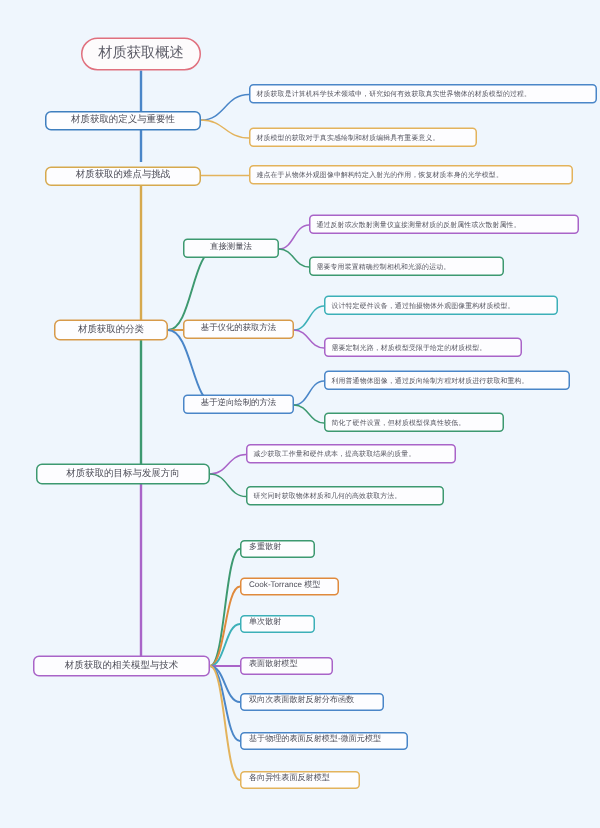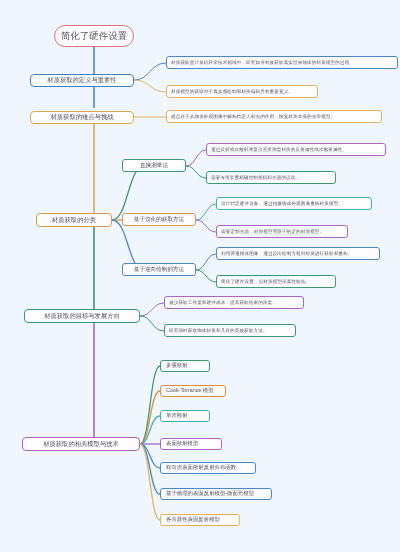--- a/index.html
+++ b/index.html
@@ -115,21 +115,21 @@
     <path d="M140,444 C150,444 150,366 160,366" stroke="#3d9970" stroke-width="1.3" fill="none"></path>
     <path d="M140,444 C150,444 150,391 160,391" stroke="#e08a3c" stroke-width="1.3" fill="none"></path>
     <path d="M140,444 C150,444 150,416 160,416" stroke="#3cb0b8" stroke-width="1.3" fill="none"></path>
     <path d="M140,444 L160,444" stroke="#a964c8" stroke-width="1.3" fill="none"></path>
     <path d="M140,444 C150,444 150,468 160,468" stroke="#4a86c8" stroke-width="1.3" fill="none"></path>
     <path d="M140,444 C150,444 150,494 160,494" stroke="#4a86c8" stroke-width="1.3" fill="none"></path>
     <path d="M140,444 C150,444 150,520 160,520" stroke="#e3b35c" stroke-width="1.3" fill="none"></path>
   </svg>
 
   <div class="node root" style="left:54px; top:25px; width:80px; height:22px; border-color:#e0707e;">
-    <span>简化了硬件设置</span>
+    <span>材质获取概述</span>
   </div>
 
   <div class="node lvl1" style="left:30px; top:74px; width:104px; height:13px; border-color:#3f7fbf;">
     <span>材质获取的定义与重要性</span>
   </div>
   <div class="node leaf" style="left:166px; top:56px; width:232px; height:13px; border-color:#4a86c8;">
     <span>材质获取是计算机科学技术领域中，研究如何有效获取真实世界物体的材质模型的过程。</span>
   </div>
   <div class="node leaf" style="left:166px; top:85px; width:152px; height:13px; border-color:#e3b35c;">
     <span>材质模型的获取对于真实感绘制和材质编辑具有重要意义。</span>

